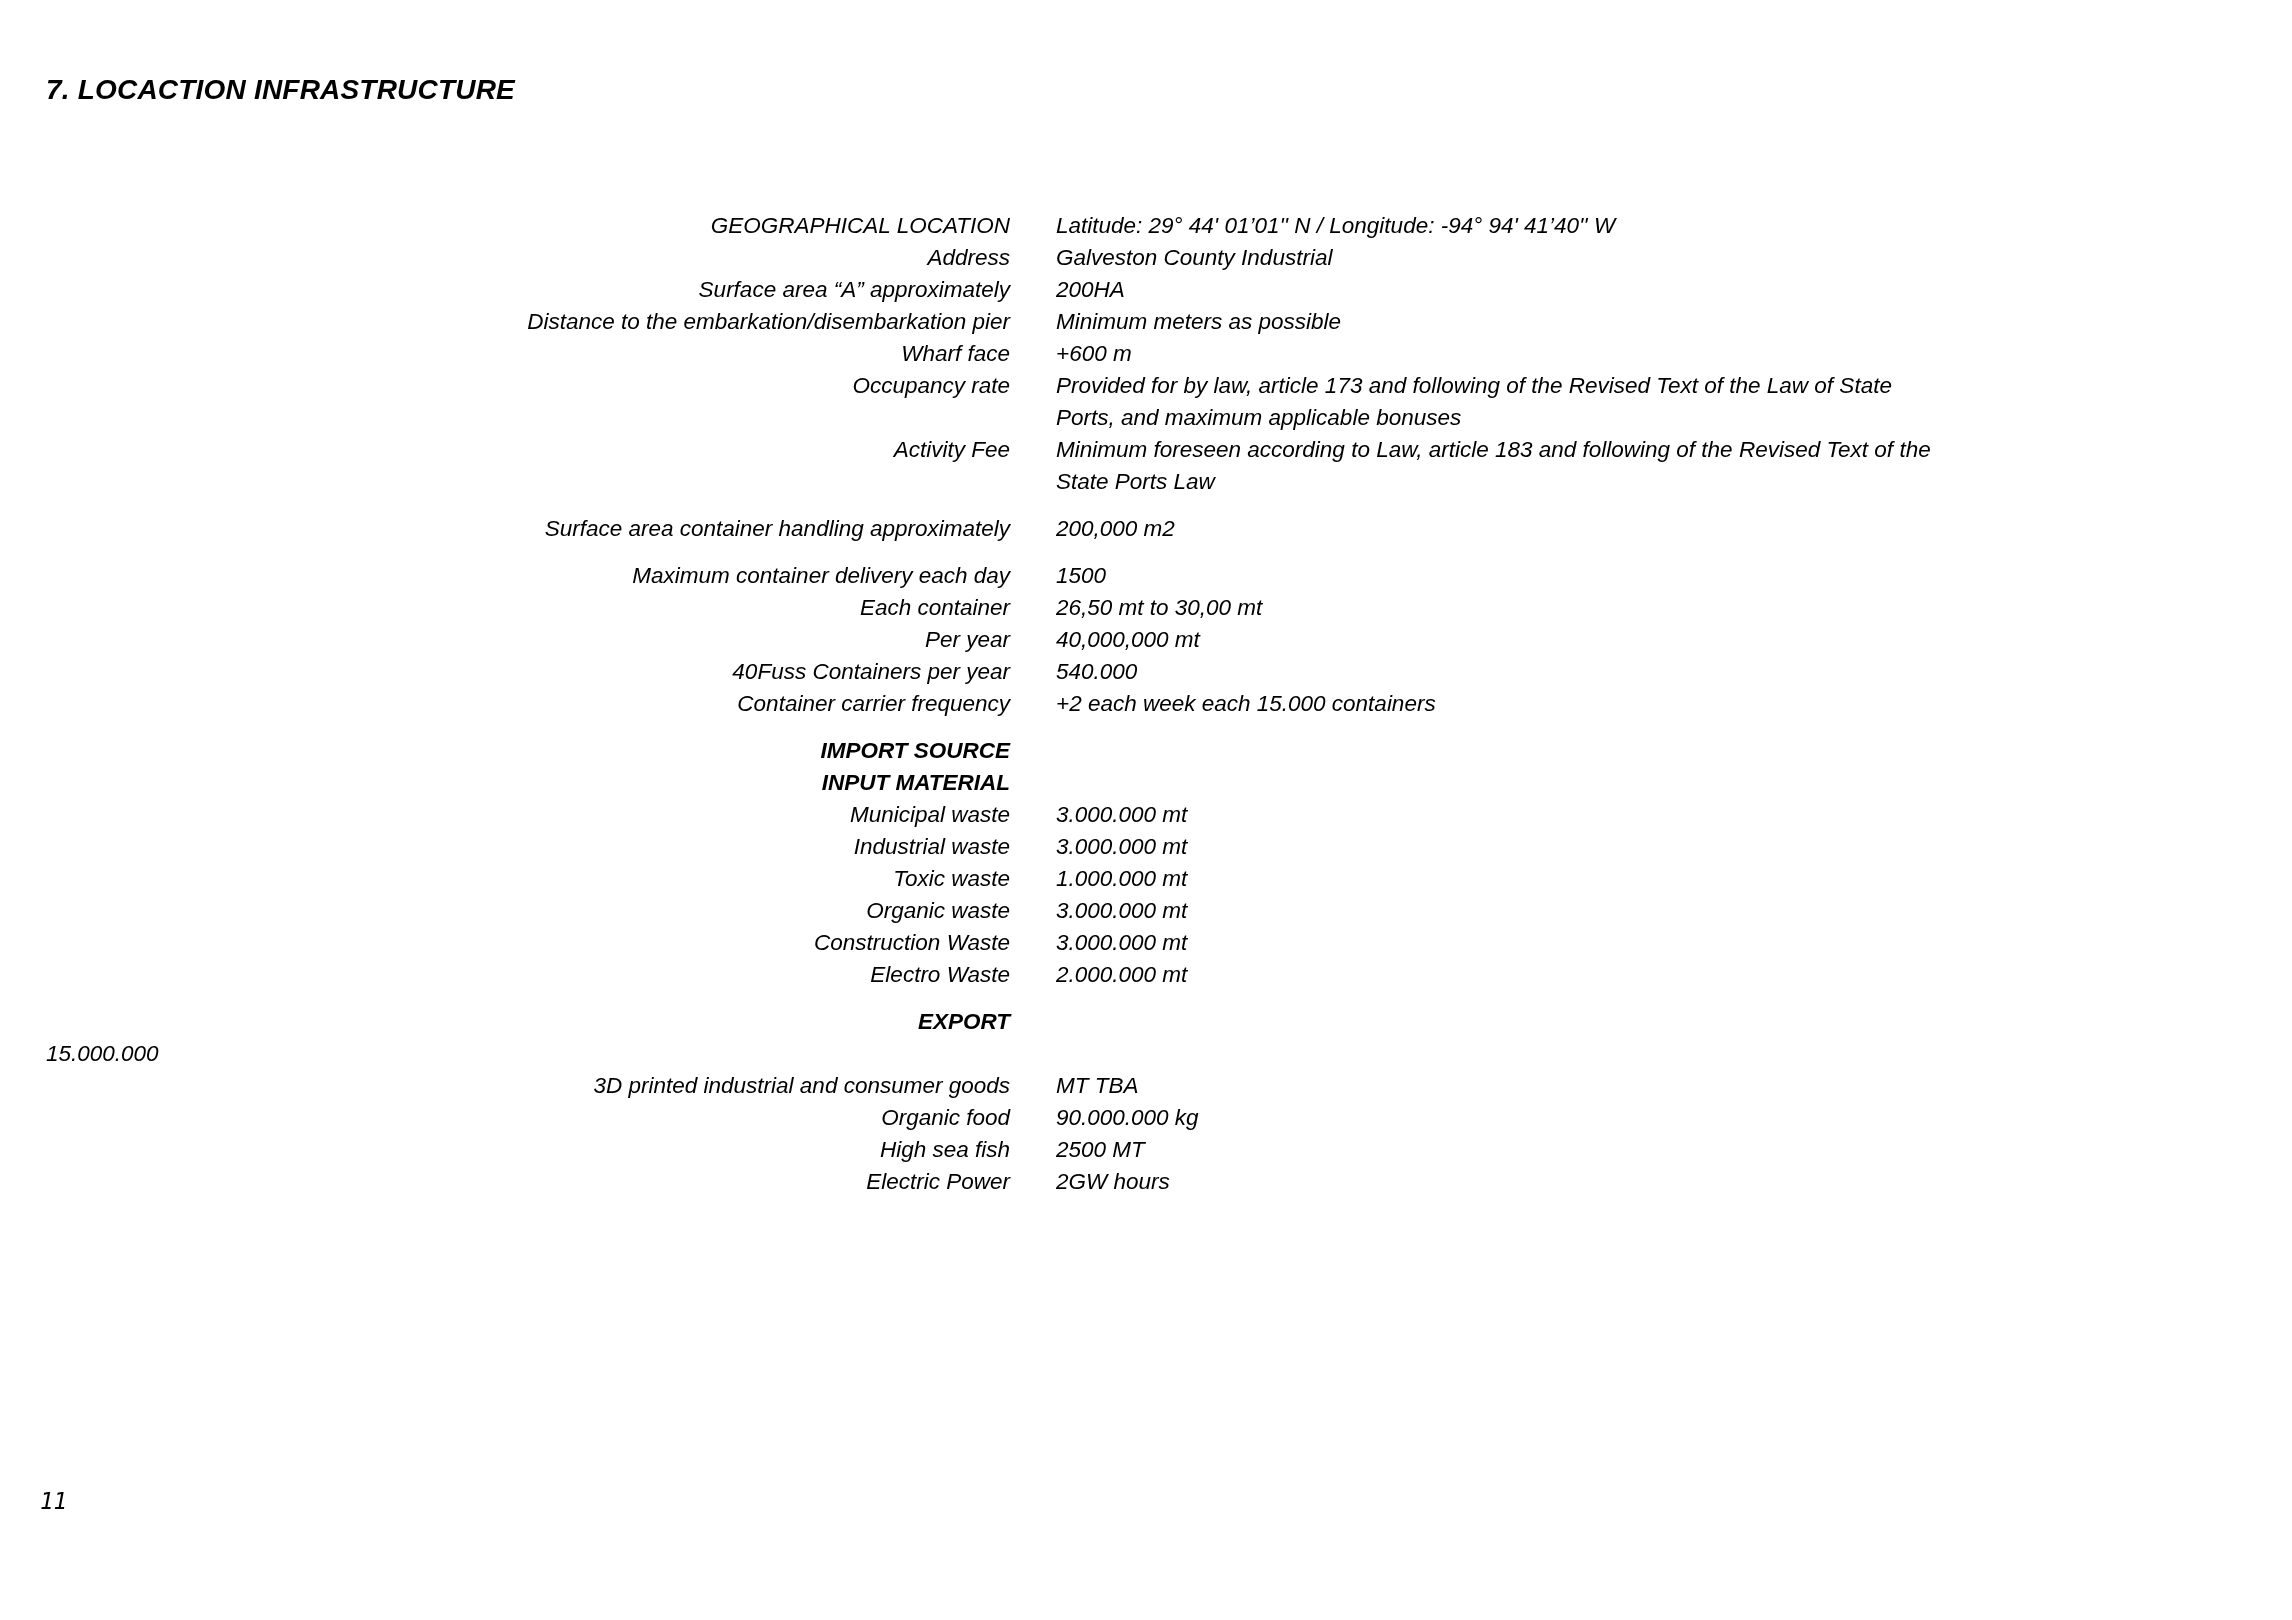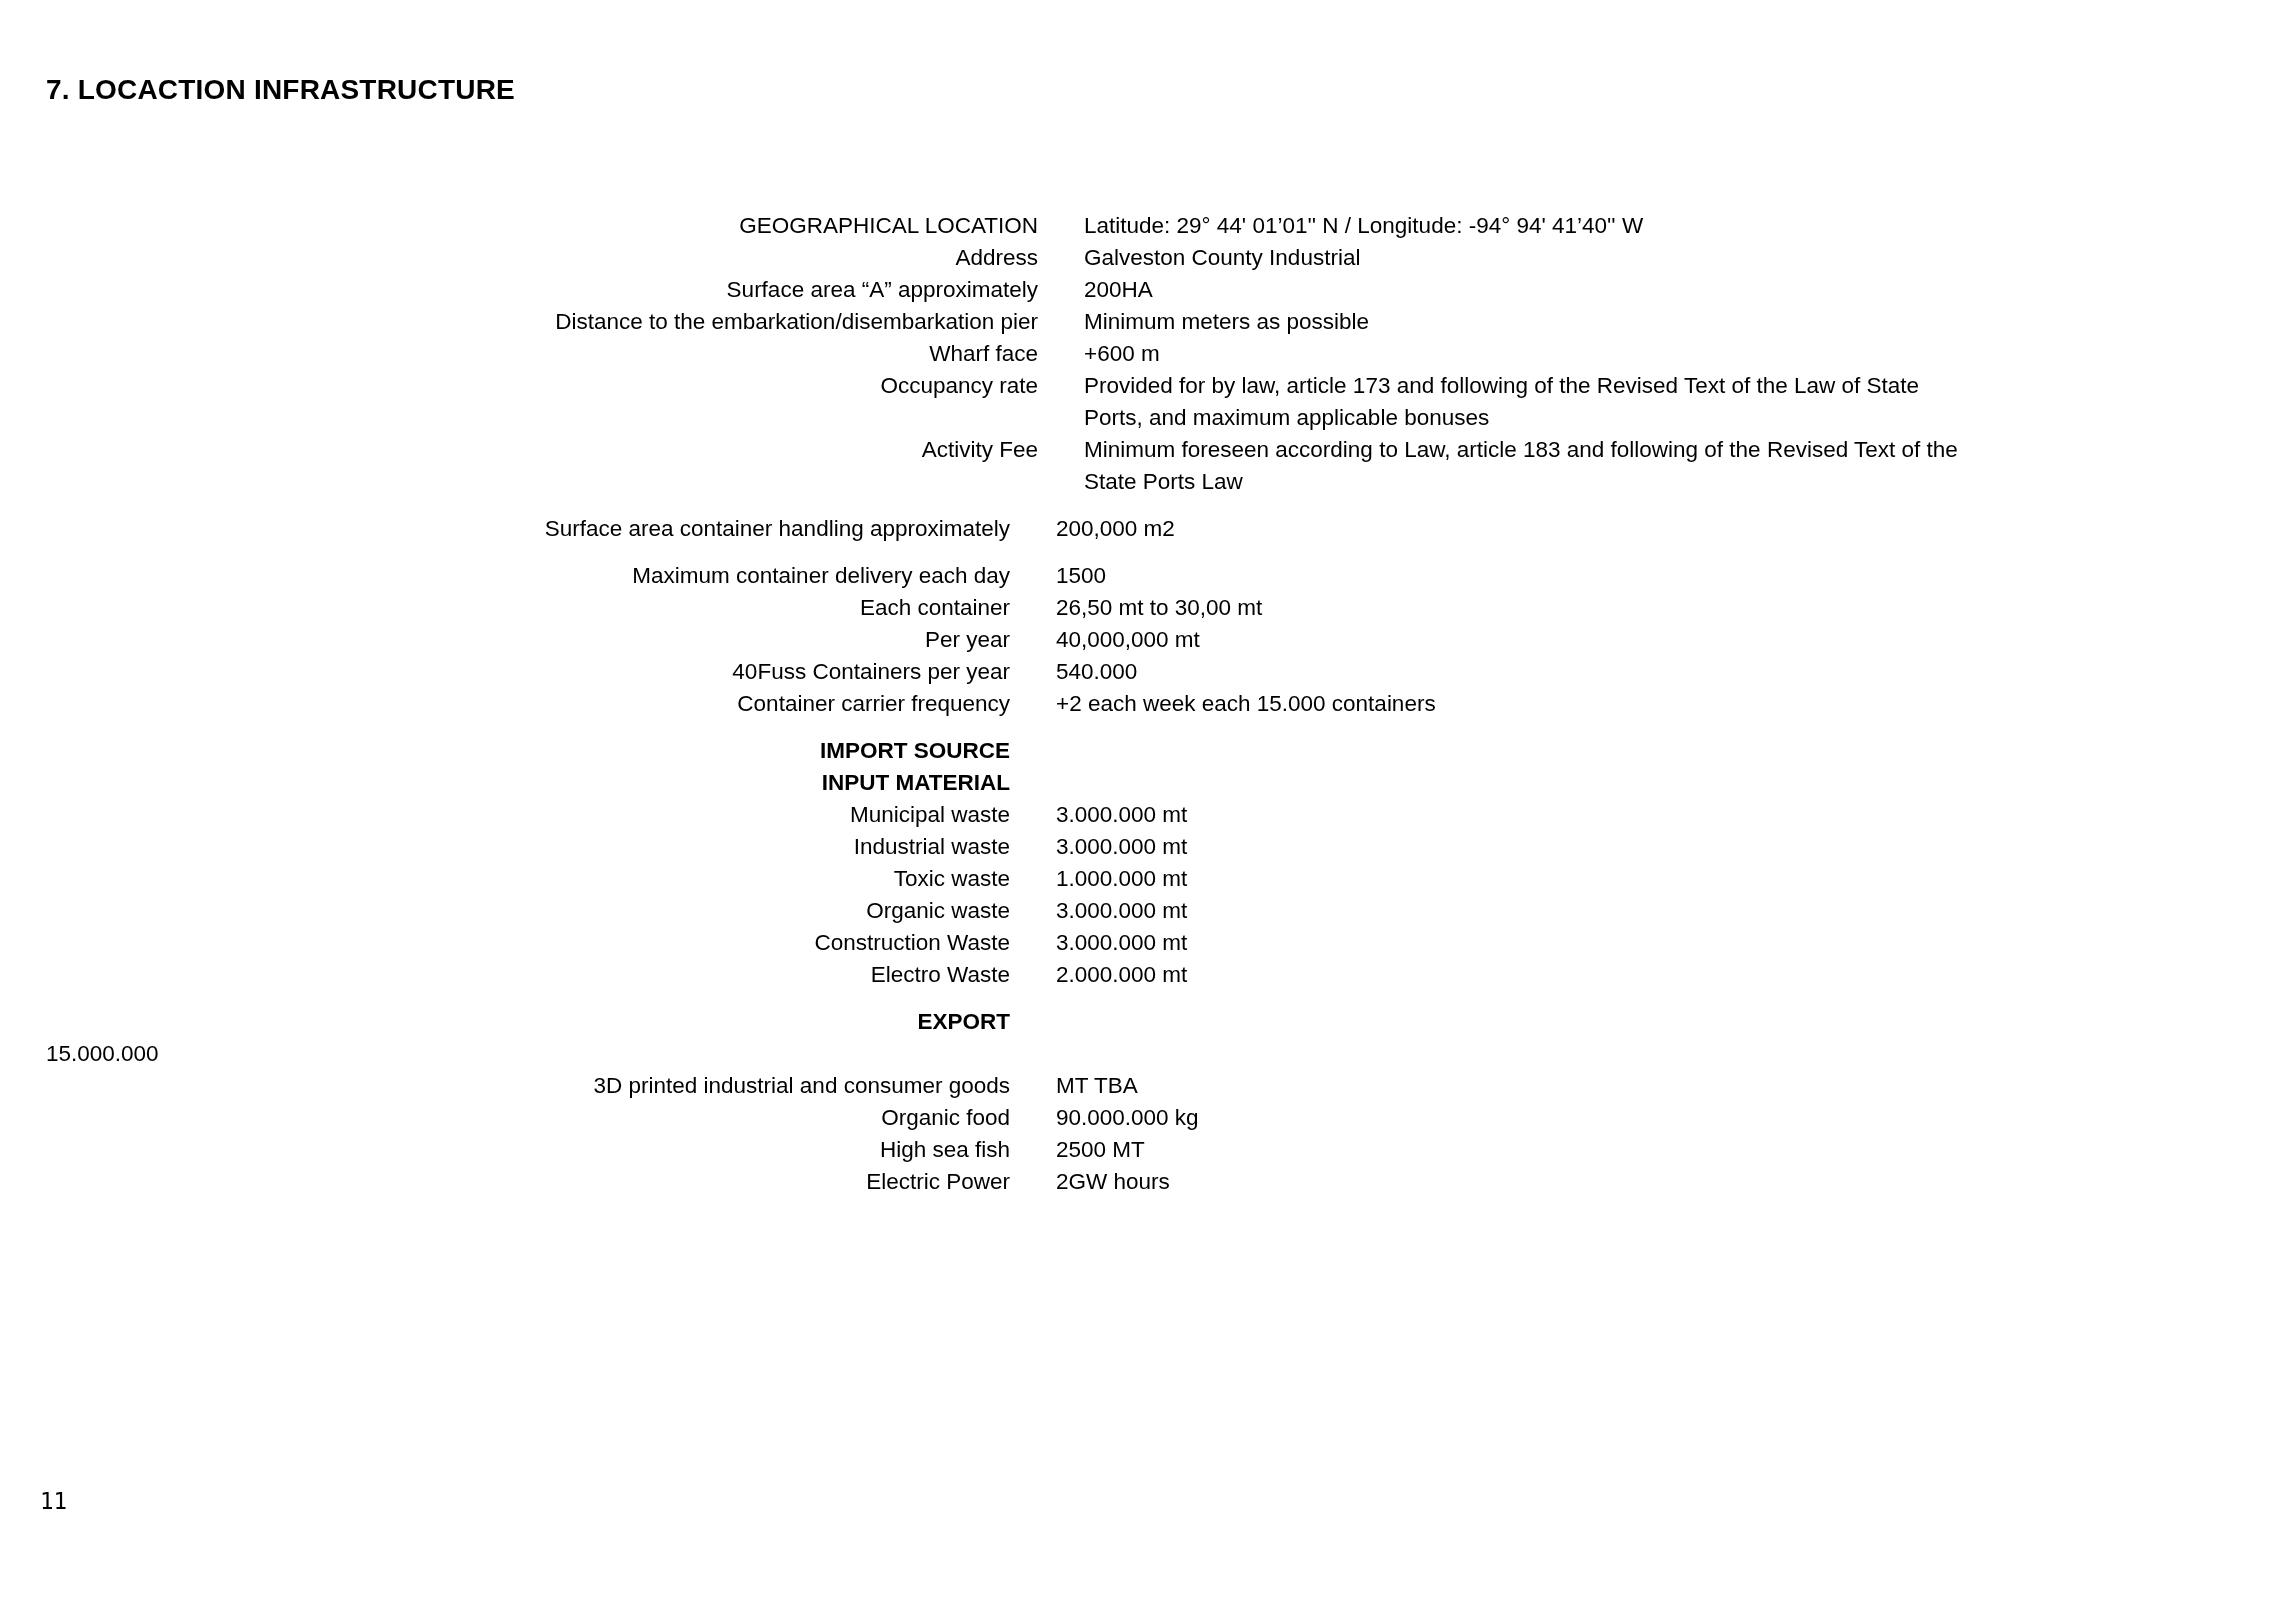--- a/index.html
+++ b/index.html
@@ -11,40 +11,41 @@
     width: 2293px;
     height: 1620px;
     position: relative;
     color: #000000;
     font-family: "Liberation Sans", sans-serif;
     overflow: hidden;
   }
   .doc {
     position: absolute;
     inset: 0;
+    font-style: italic;
   }
   .page-title {
     position: absolute;
     left: 46px;
     top: 73px;
     margin: 0;
     font-size: 28px;
     line-height: 33px;
     font-weight: 700;
     letter-spacing: 0.2px;
     color: #000000;
   }
   .content {
     position: absolute;
     left: 0;
     top: 210px;
     width: 2293px;
   }
   .section { margin-top: 15px; }
-  .section:first-child { margin-top: 0; padding-left: 28px; }
+  .section:first-child { margin-top: 0; }
   .row {
     display: flex;
     align-items: flex-start;
     min-height: 32px;
   }
   .label {
     width: 1010px;
     flex: 0 0 1010px;
     text-align: right;
     font-size: 22.5px;

